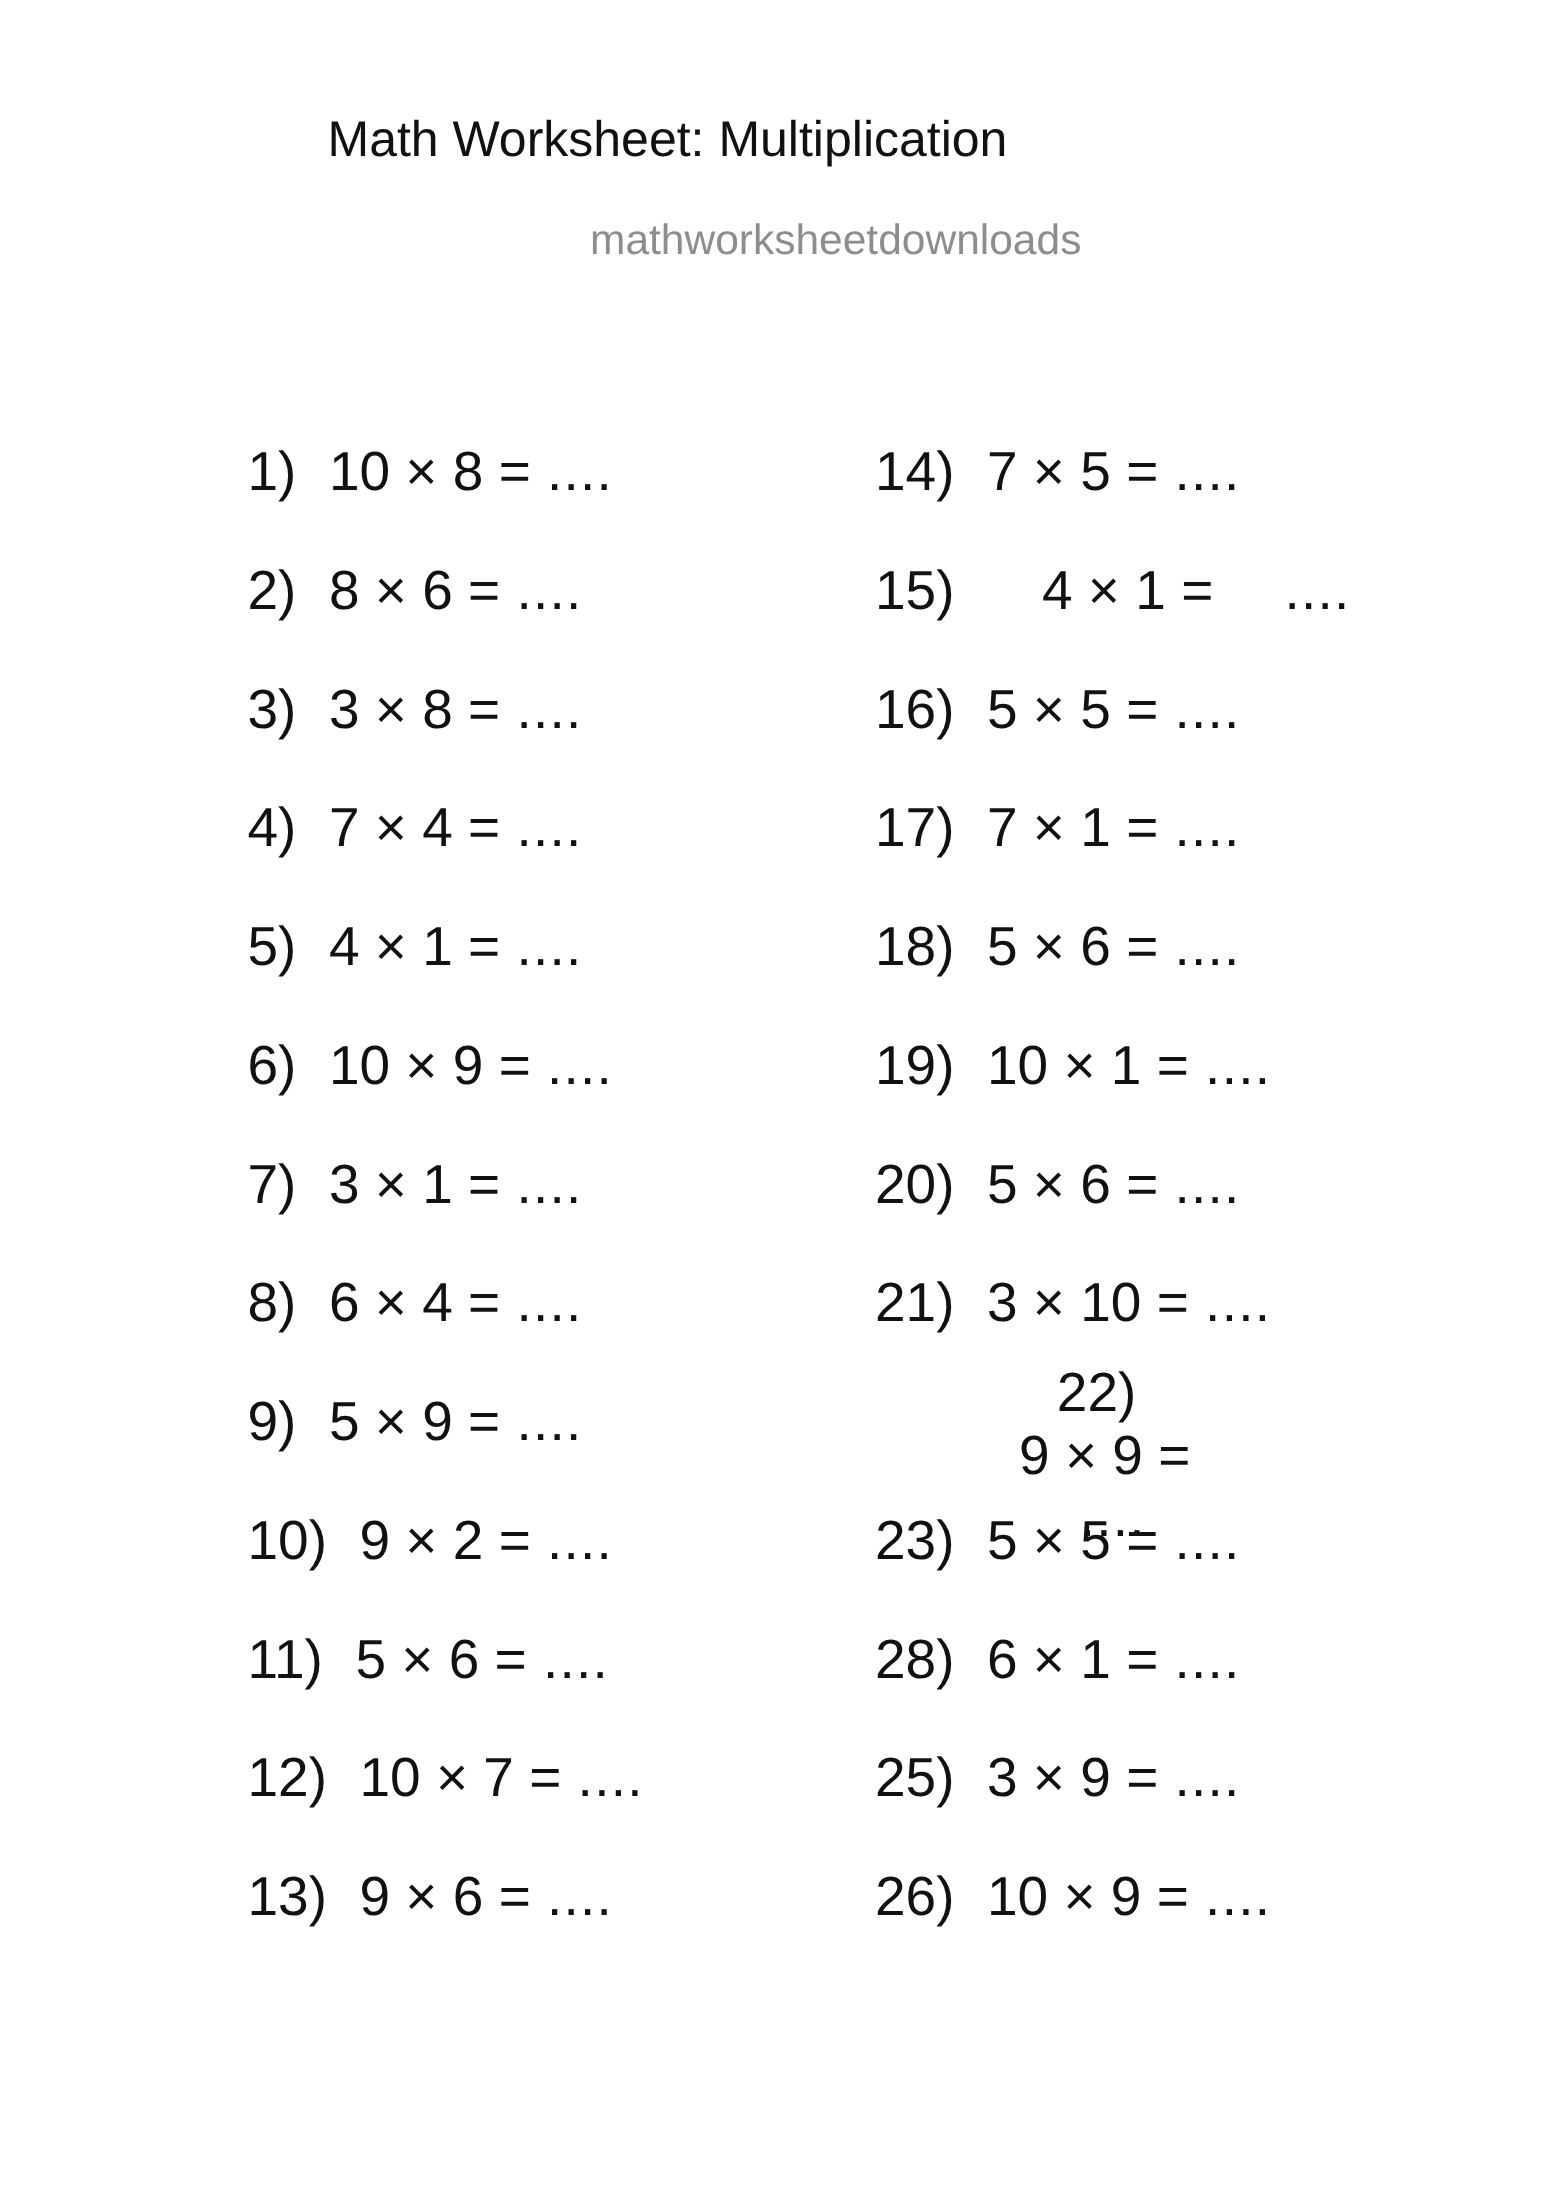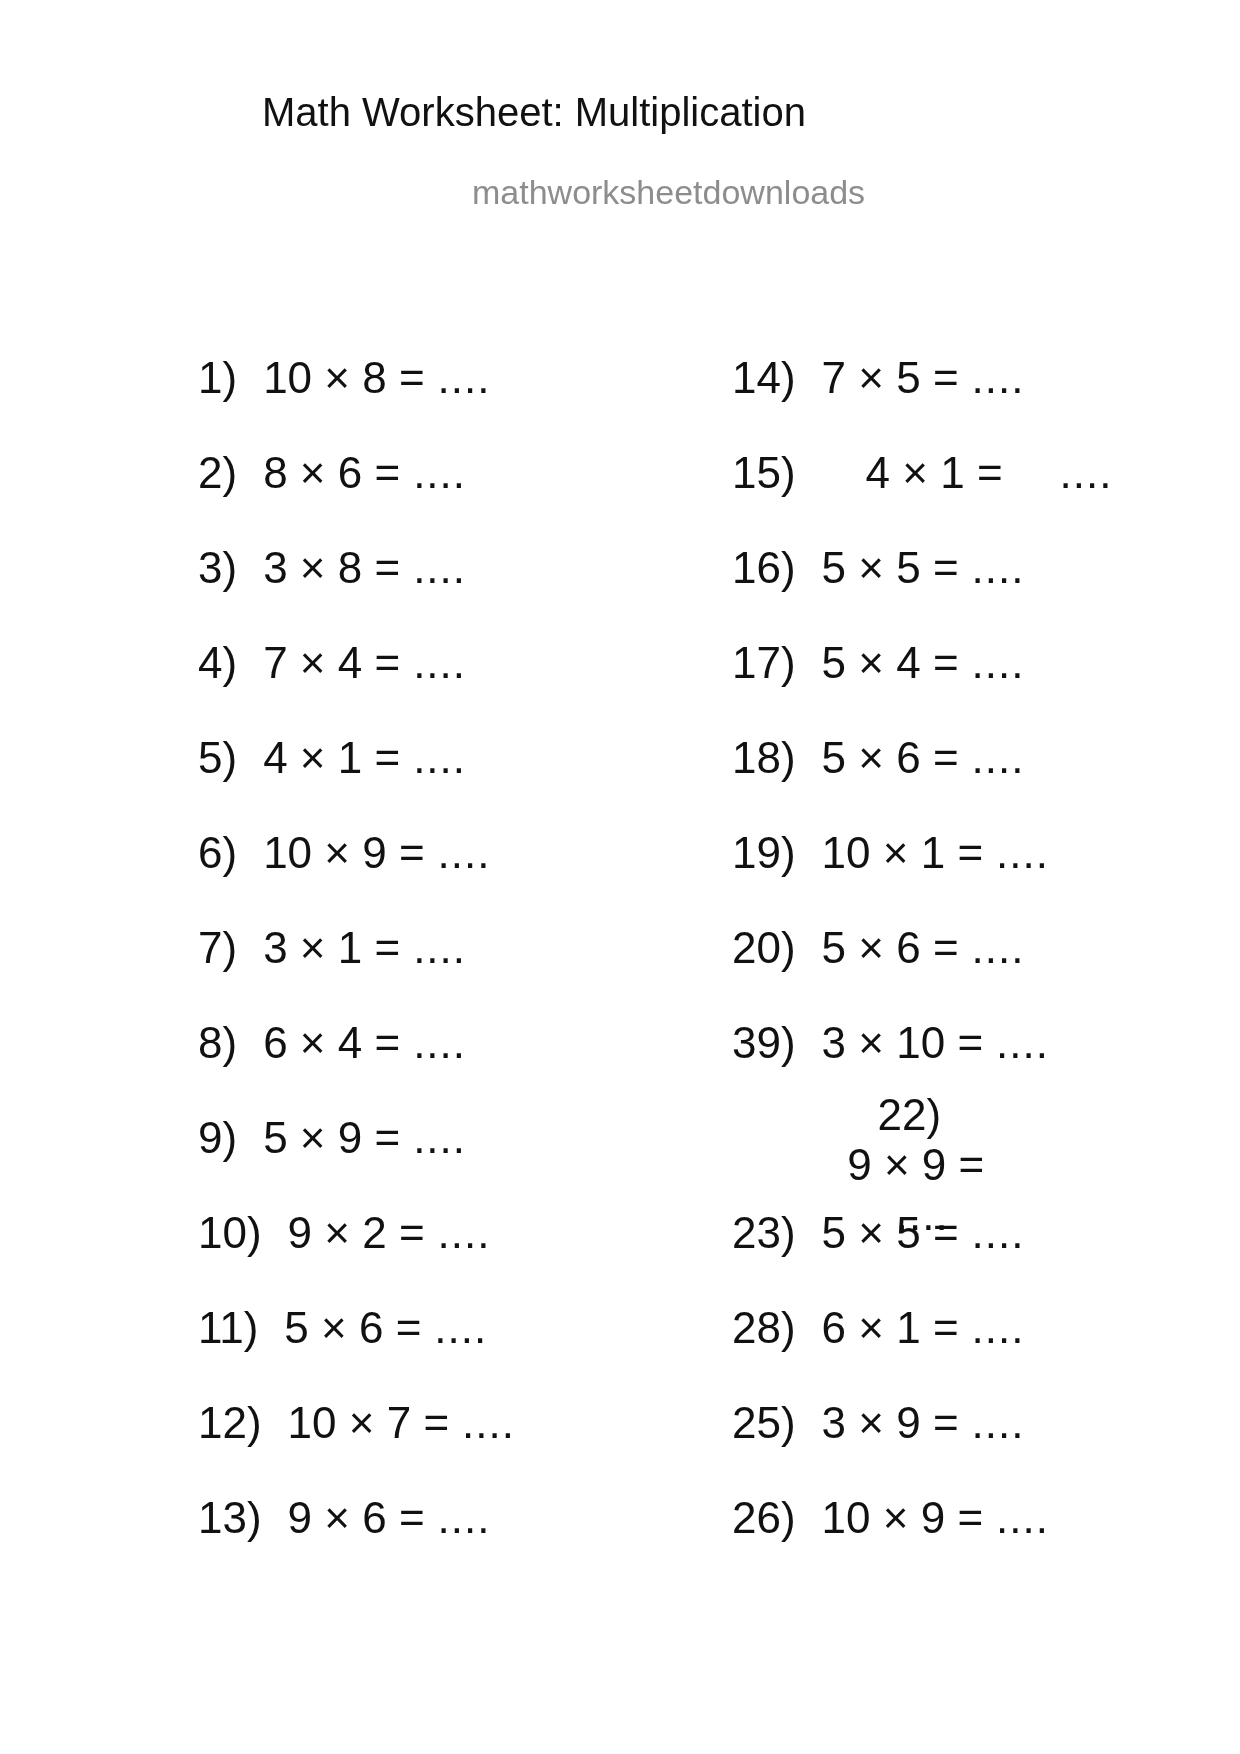--- a/index.html
+++ b/index.html
@@ -38,21 +38,21 @@
     color: #8d8d8d;
     white-space: nowrap;
   }
   .col {
     position: absolute;
     top: 330px;
     display: flex;
     flex-direction: column;
   }
   .col-left  { left: 198px; }
-  .col-right { left: 700px; margin-left: 32px; }
+  .col-right { left: 700px; }
   .problem-row {
     height: 95px;
     display: flex;
     align-items: center;
     font-size: 44px;
     color: #111111;
     white-space: pre;
   }
   .p-num  { margin-right: 26px; }
   .p-expr { margin-right: 13px; }
@@ -76,24 +76,24 @@
       <div class="problem-row" style="color: rgb(17, 17, 17);"><span class="p-num">9)</span><span class="p-expr">5 × 9 =</span><span class="p-blank">....</span></div>
       <div class="problem-row" style="color: rgb(17, 17, 17);"><span class="p-num">10)</span><span class="p-expr">9 × 2 =</span><span class="p-blank">....</span></div>
       <div class="problem-row" style="color: rgb(17, 17, 17);"><span class="p-num">11)</span><span class="p-expr">5 × 6 =</span><span class="p-blank">....</span></div>
       <div class="problem-row" style="color: rgb(17, 17, 17);"><span class="p-num">12)</span><span class="p-expr">10 × 7 =</span><span class="p-blank">....</span></div>
       <div class="problem-row" style="color: rgb(17, 17, 17);"><span class="p-num">13)</span><span class="p-expr">9 × 6 =</span><span class="p-blank">....</span></div>
     </div>
   <div class="col col-right">
       <div class="problem-row" style="color: rgb(17, 17, 17);"><span class="p-num">14)</span><span class="p-expr">7 × 5 =</span><span class="p-blank">....</span></div>
       <div class="problem-row" style="color: rgb(17, 17, 17); gap: 44px;"><span class="p-num">15)</span><span class="p-expr">4 × 1 =</span><span class="p-blank">....</span></div>
       <div class="problem-row" style="color: rgb(17, 17, 17);"><span class="p-num">16)</span><span class="p-expr">5 × 5 =</span><span class="p-blank">....</span></div>
-      <div class="problem-row" style="color: rgb(17, 17, 17); text-align: center;"><span class="p-num">17)</span><span class="p-expr">5 × 4 =</span><span class="p-blank">....</span></div>
+      <div class="problem-row" style="color: rgb(17, 17, 17); text-align: center;"><span class="p-num">17)</span><span class="p-expr">7 × 1 =</span><span class="p-blank">....</span></div>
       <div class="problem-row" style="color: rgb(17, 17, 17);"><span class="p-num">18)</span><span class="p-expr">5 × 6 =</span><span class="p-blank">....</span></div>
       <div class="problem-row" style="color: rgb(17, 17, 17);"><span class="p-num">19)</span><span class="p-expr">10 × 1 =</span><span class="p-blank">....</span></div>
       <div class="problem-row" style="color: rgb(17, 17, 17);"><span class="p-num">20)</span><span class="p-expr">5 × 6 =</span><span class="p-blank">....</span></div>
-      <div class="problem-row" style="color: rgb(17, 17, 17);"><span class="p-num">39)</span><span class="p-expr">3 × 10 =</span><span class="p-blank">....</span></div>
+      <div class="problem-row" style="color: rgb(17, 17, 17);"><span class="p-num">21)</span><span class="p-expr">3 × 10 =</span><span class="p-blank">....</span></div>
       <div class="problem-row" style="color: rgb(17, 17, 17); flex-direction: column;"><span class="p-num">22)</span><span class="p-expr">9 × 9 =</span><span class="p-blank">....</span></div>
       <div class="problem-row" style="color: rgb(17, 17, 17);"><span class="p-num">23)</span><span class="p-expr">5 × 5 =</span><span class="p-blank">....</span></div>
       <div class="problem-row" style="color: rgb(17, 17, 17);"><span class="p-num">28)</span><span class="p-expr">6 × 1 =</span><span class="p-blank">....</span></div>
       <div class="problem-row" style="color: rgb(17, 17, 17);"><span class="p-num">25)</span><span class="p-expr">3 × 9 =</span><span class="p-blank">....</span></div>
       <div class="problem-row" style="color: rgb(17, 17, 17);"><span class="p-num">26)</span><span class="p-expr">10 × 9 =</span><span class="p-blank">....</span></div>
     </div>
 </div>
 
 </body></html>

